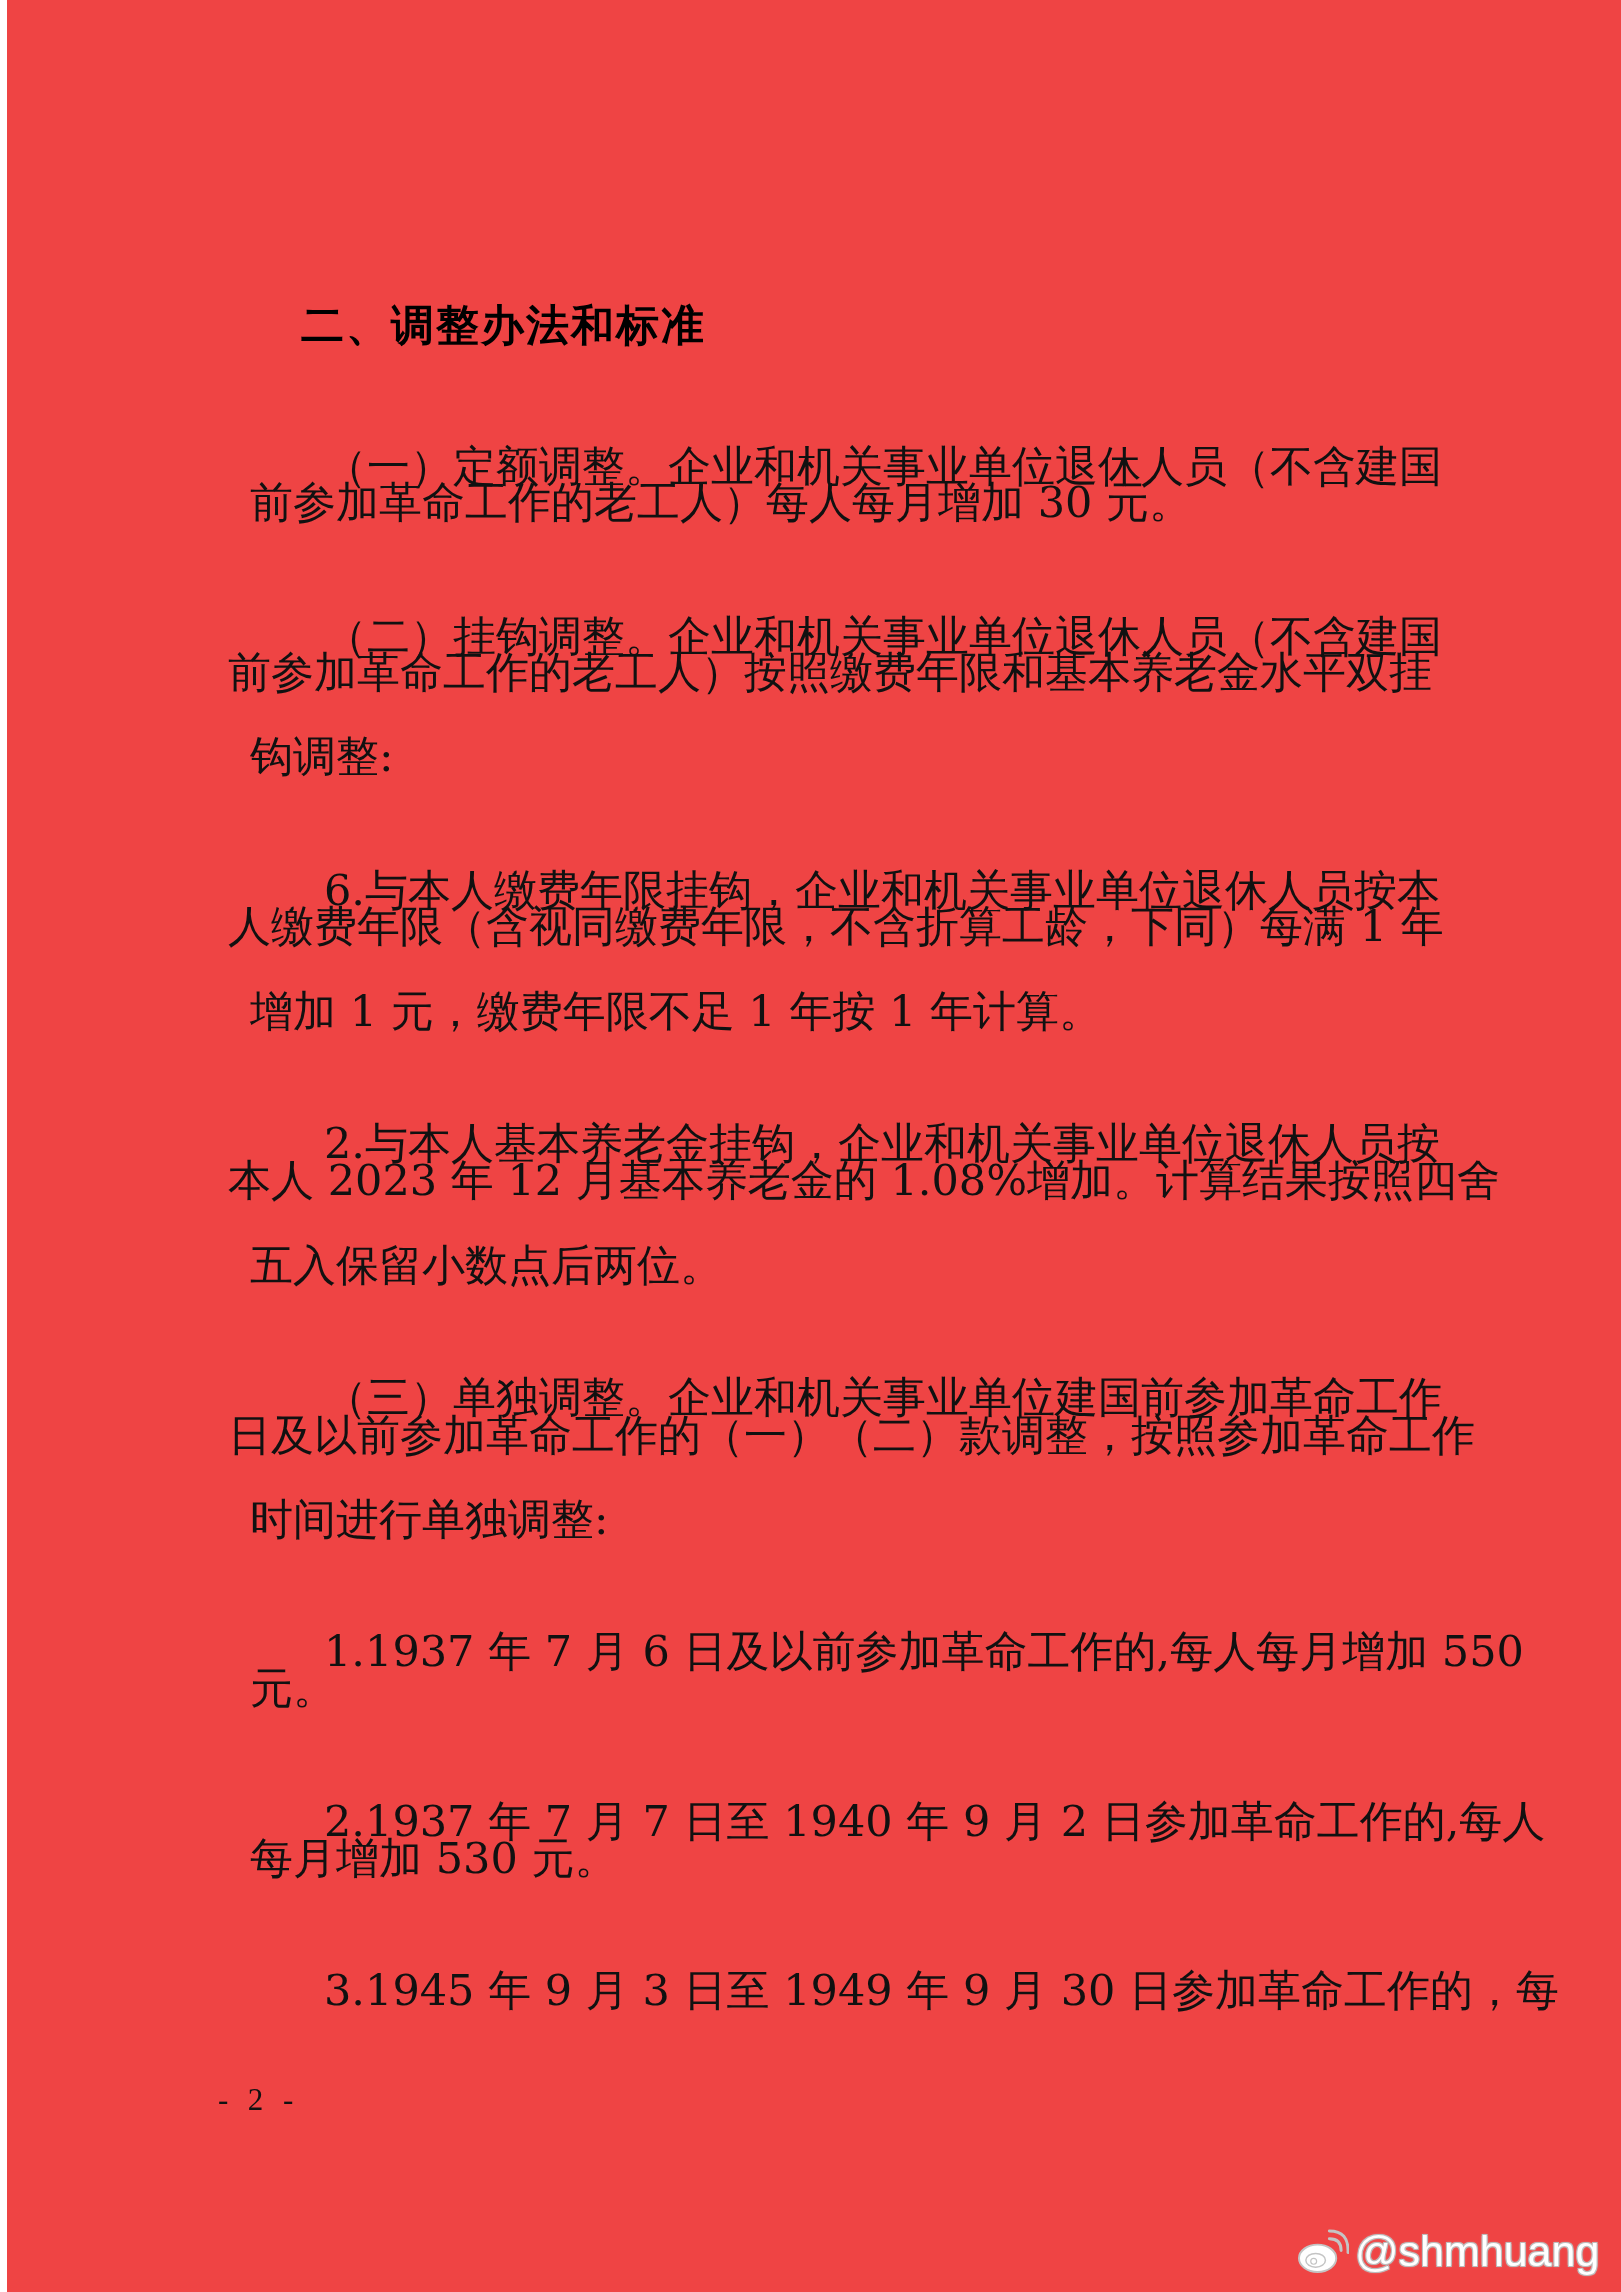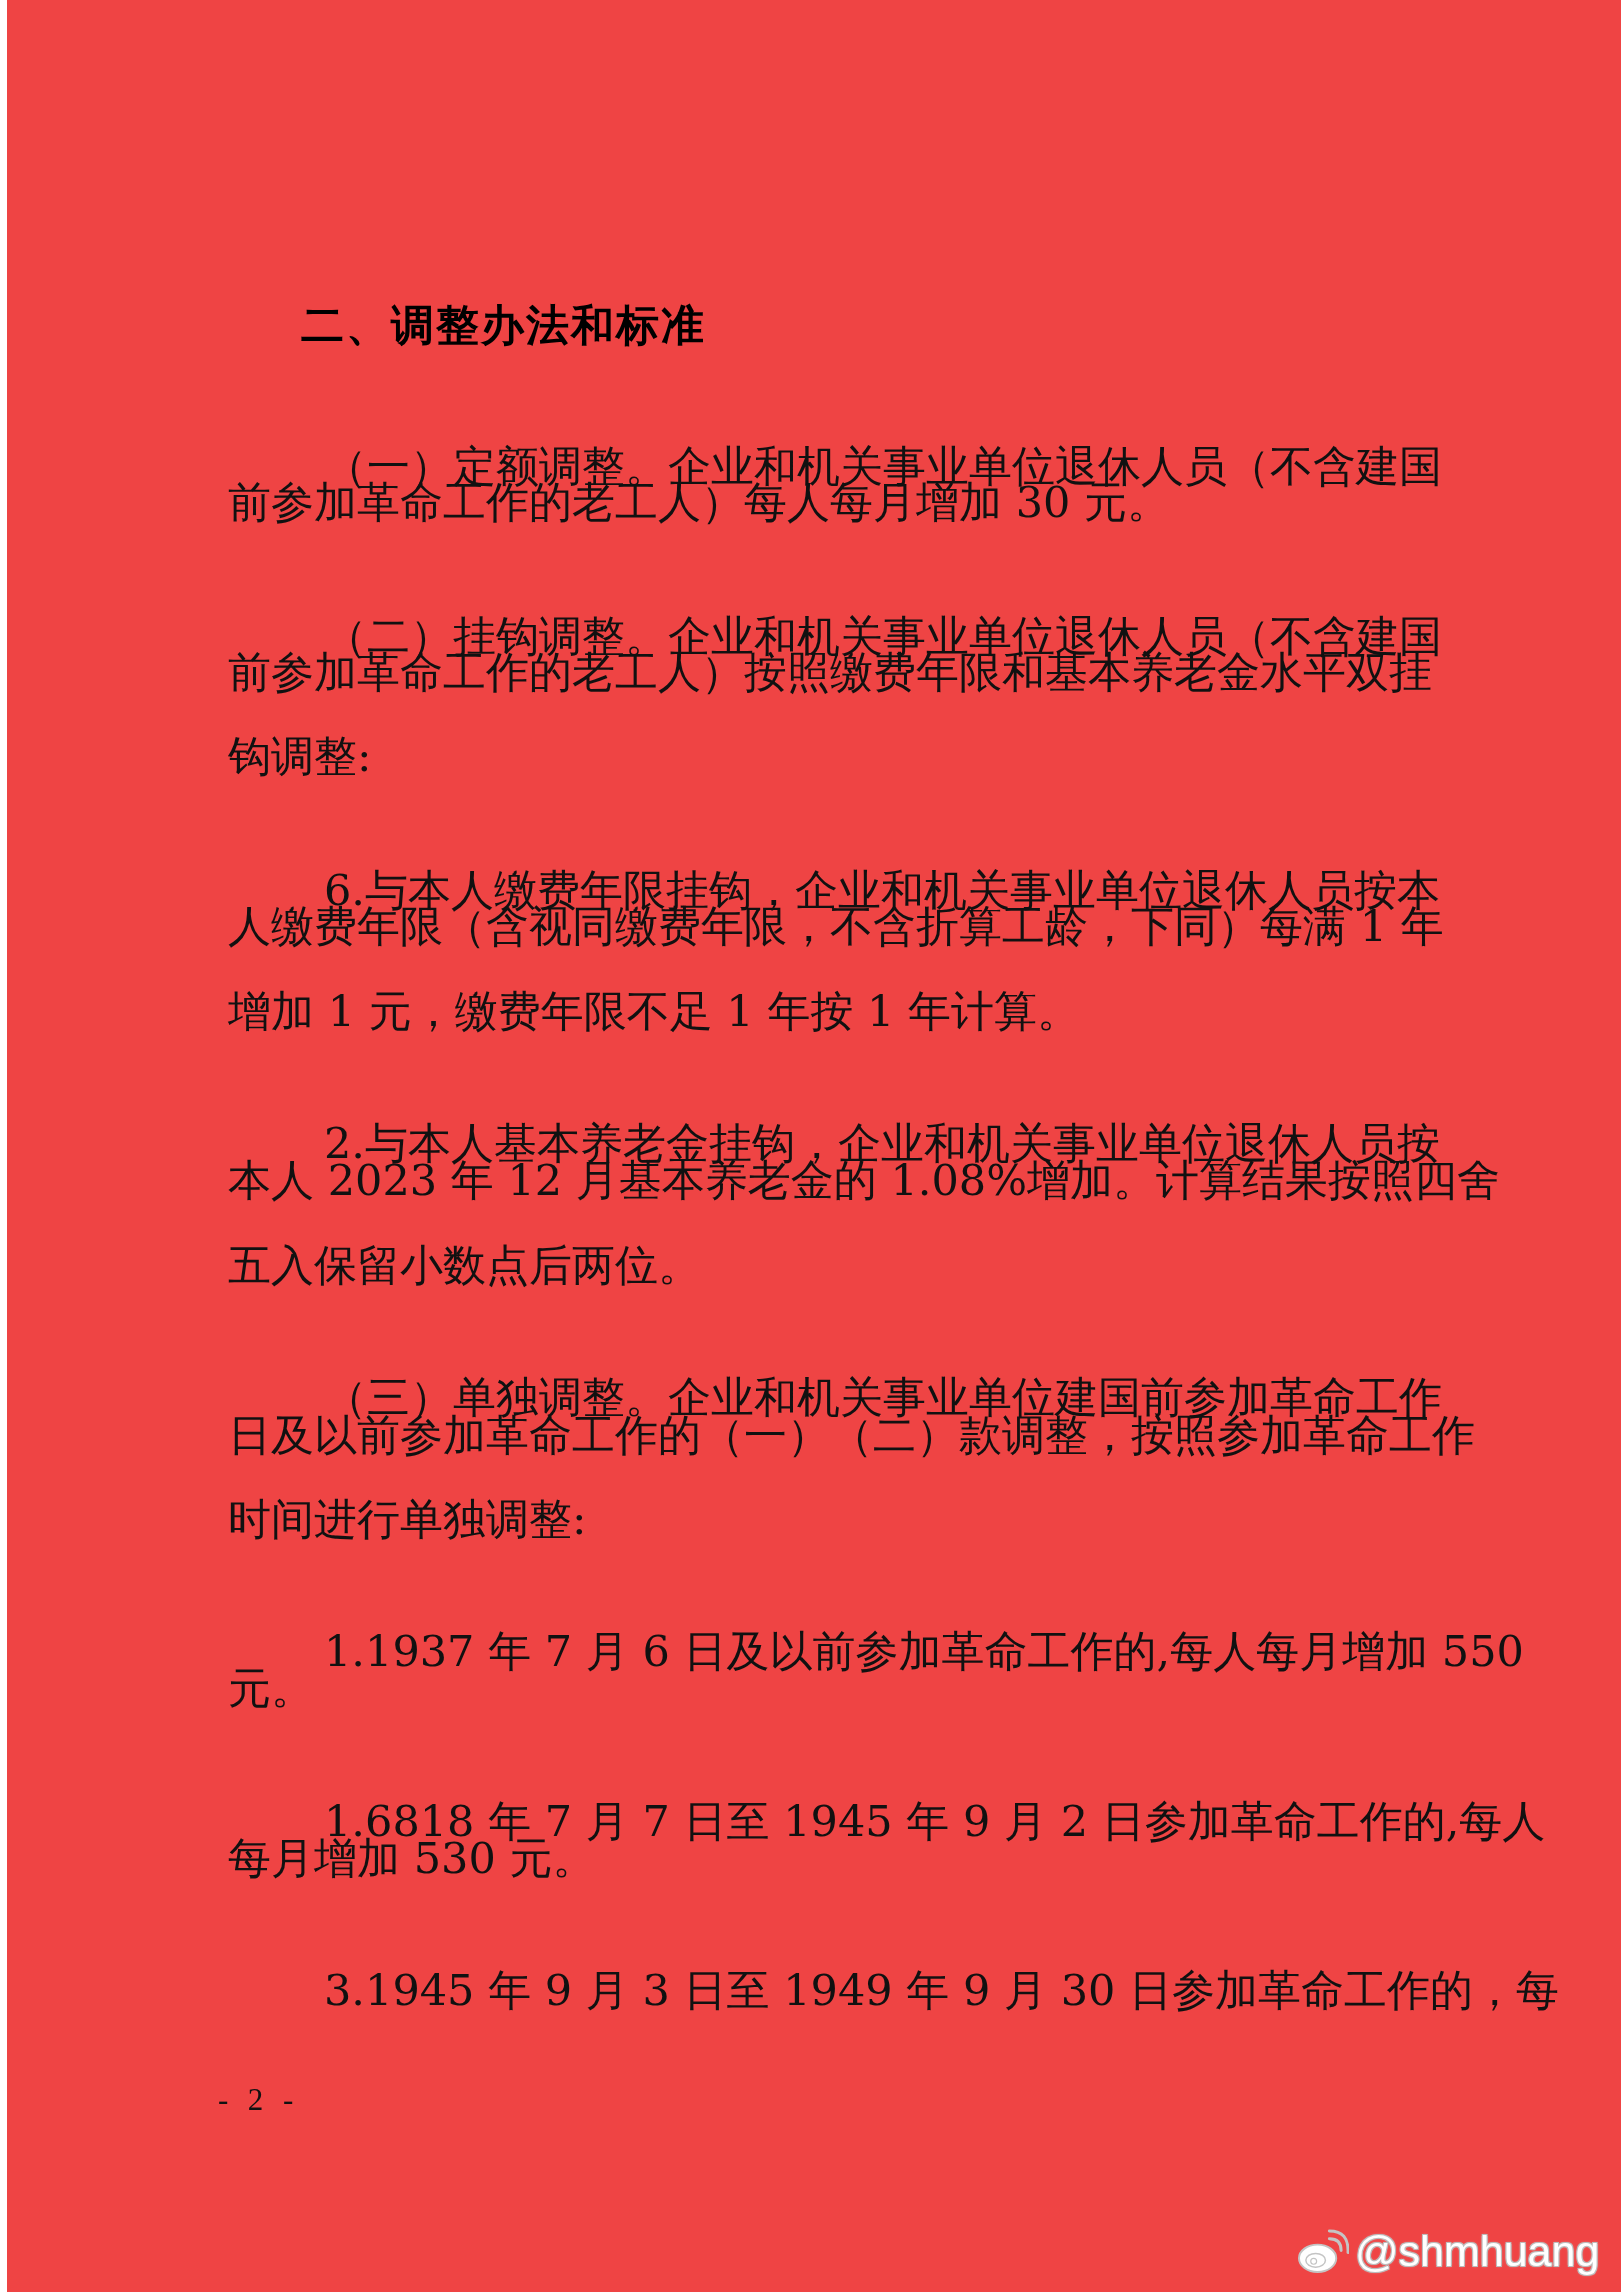--- a/index.html
+++ b/index.html
@@ -46,20 +46,21 @@
       text-align-last: justify;
       color: #111;
     }
     .line.indent {
       left: 317px;
       width: 1102px;
       margin-top: 48px;
     }
     .line.last {
       text-align-last: left;
+      margin-left: 22px;
     }
     .page-number {
       position: absolute;
       left: 211px;
       top: 2080px;
       font-size: 31px;
       line-height: 39px;
       font-family: "Liberation Serif", "DejaVu Serif", serif;
       color: #111;
       white-space: nowrap;
@@ -106,21 +107,21 @@
     <div class="line" style="top:897px">人缴费年限（含视同缴费年限，不含折算工龄，下同）每满 1 年</div>
     <div class="line last" style="top:982px">增加 1 元，缴费年限不足 1 年按 1 年计算。</div>
     <div class="line indent" style="top:1066px">2.与本人基本养老金挂钩，企业和机关事业单位退休人员按</div>
     <div class="line" style="top:1151px">本人 2023 年 12 月基本养老金的 1.08%增加。计算结果按照四舍</div>
     <div class="line last" style="top:1236px">五入保留小数点后两位。</div>
     <div class="line indent" style="top:1320px">（三）单独调整。企业和机关事业单位建国前参加革命工作</div>
     <div class="line" style="top:1406px">日及以前参加革命工作的（一）（二）款调整，按照参加革命工作</div>
     <div class="line last" style="top:1490px">时间进行单独调整:</div>
     <div class="line indent" style="top:1574px">1.1937 年 7 月 6 日及以前参加革命工作的,每人每月增加 550</div>
     <div class="line last" style="top:1659px">元。</div>
-    <div class="line indent" style="top:1744px">1.6818 年 7 月 7 日至 1945 年 9 月 2 日参加革命工作的,每人</div>
+    <div class="line indent" style="top:1744px">2.1937 年 7 月 7 日至 1940 年 9 月 2 日参加革命工作的,每人</div>
     <div class="line last" style="top:1829px">每月增加 530 元。</div>
     <div class="line indent" style="top:1913px">3.1945 年 9 月 3 日至 1949 年 9 月 30 日参加革命工作的，每</div>
   </div>
 
   <div class="page-number">- 2 -</div>
 
   <div class="watermark">
     <span class="weibo-icon">
       <svg width="53" height="49" viewBox="0 0 54 50">
         <ellipse cx="22" cy="32" rx="19" ry="14" fill="#ffffff" stroke="#c4c4c4" stroke-width="2"></ellipse>

